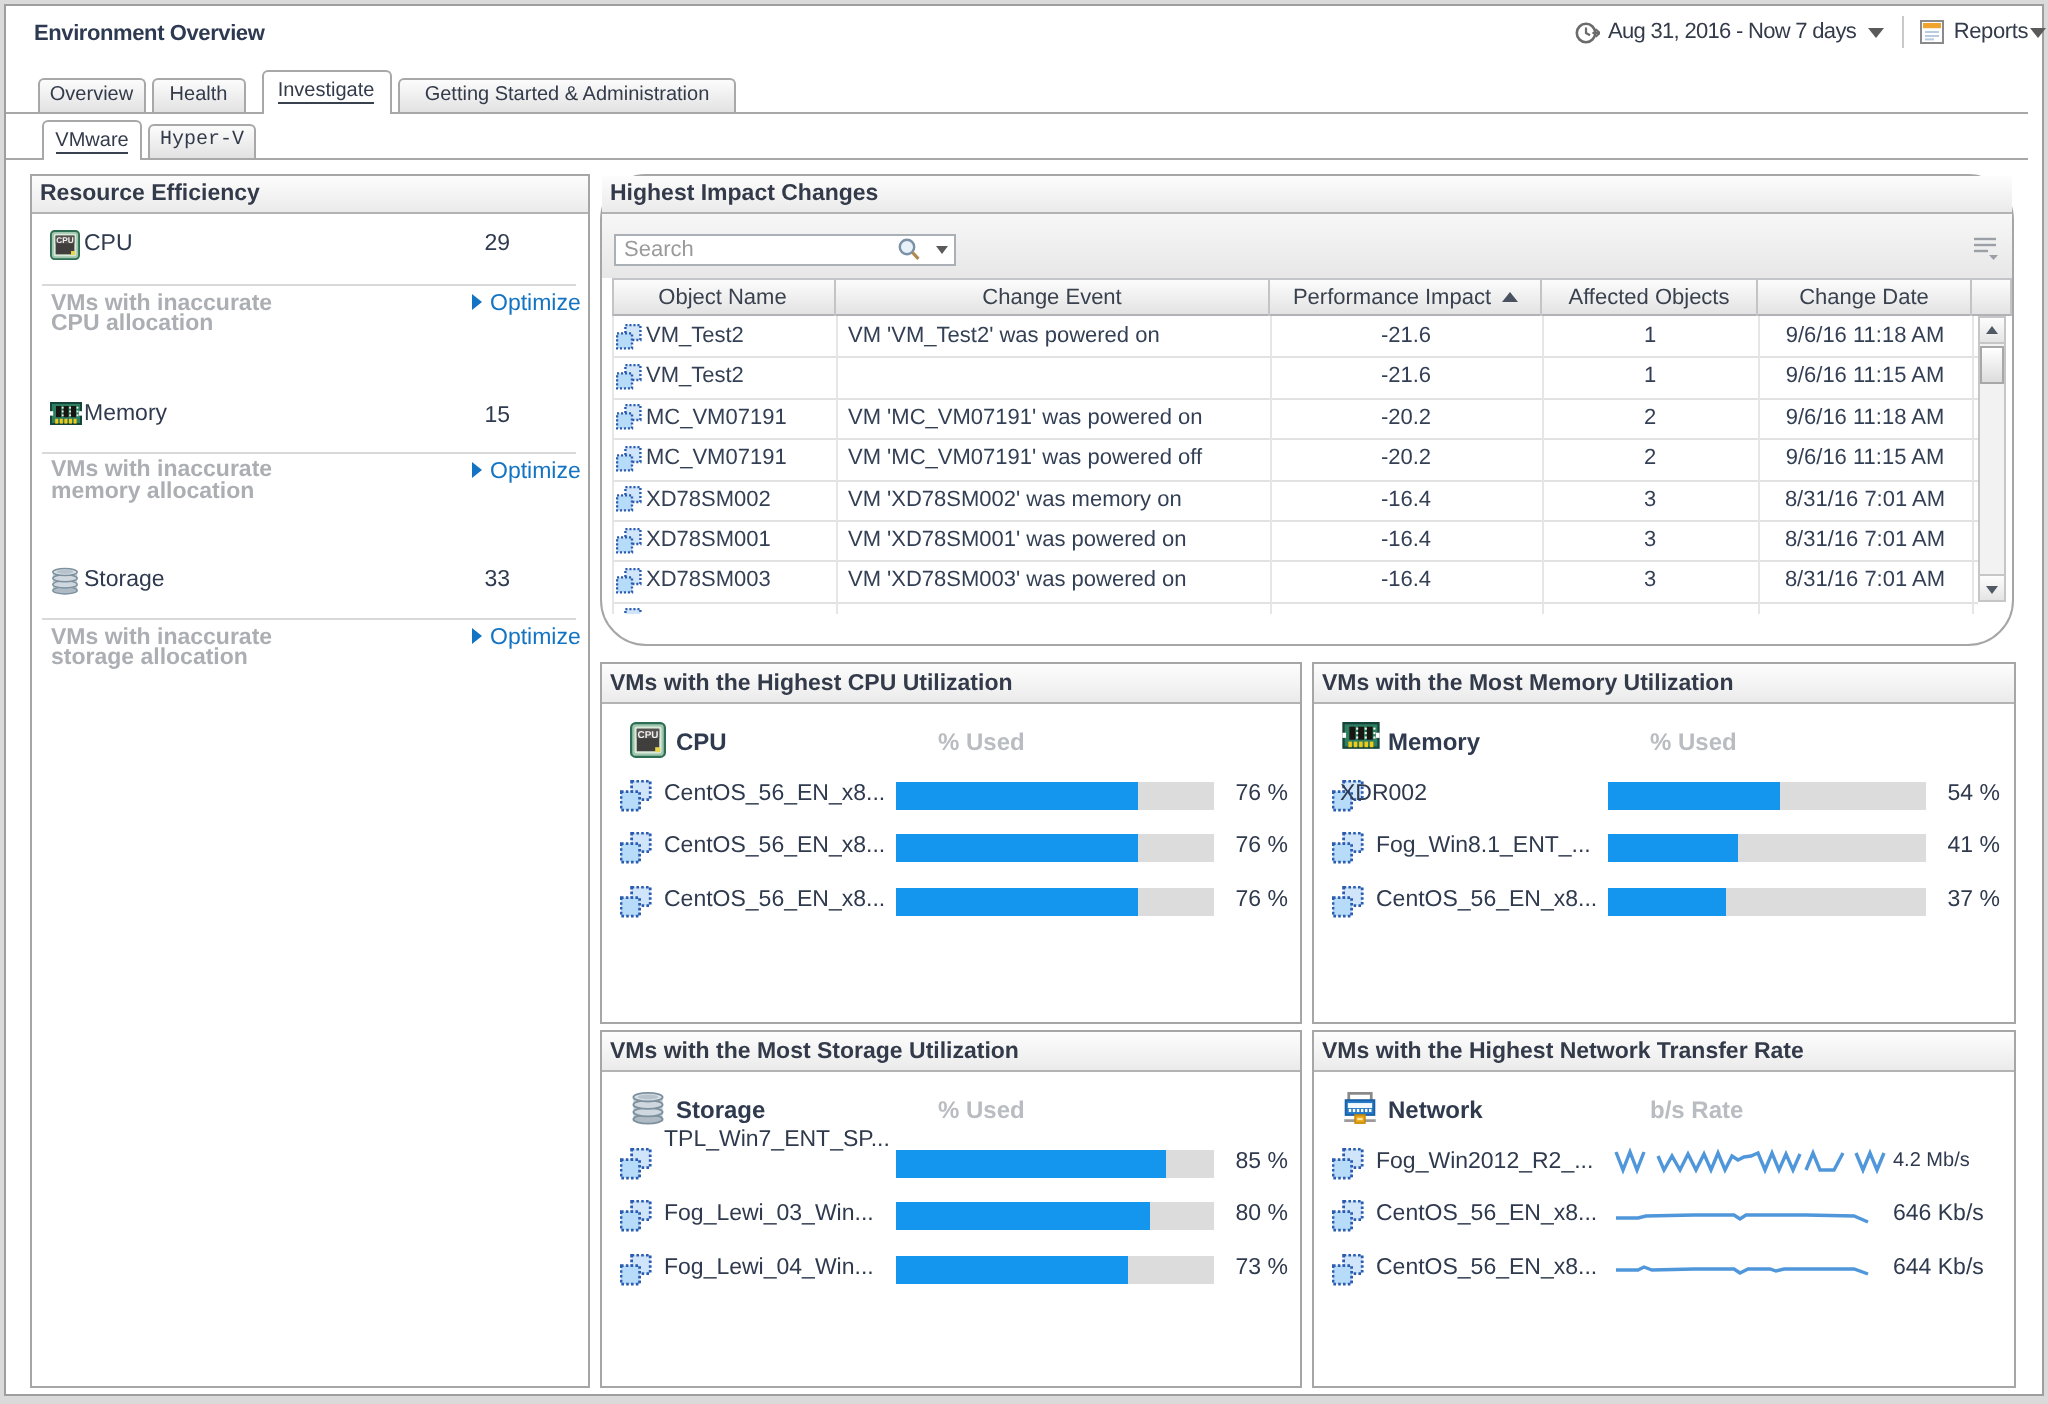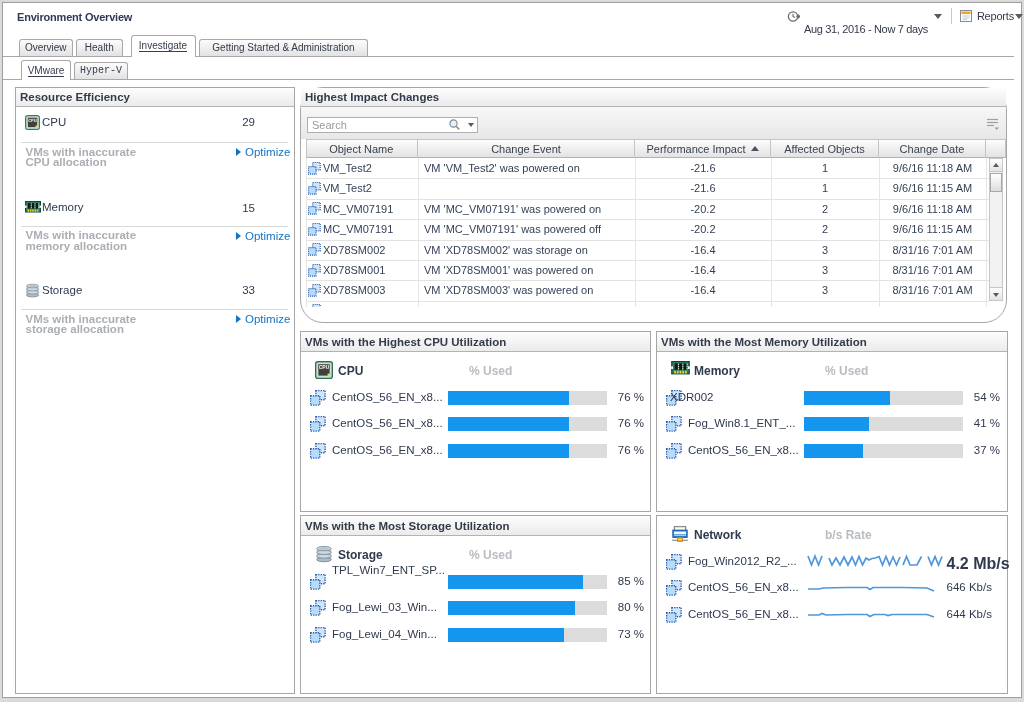--- a/index.html
+++ b/index.html
@@ -32,21 +32,21 @@
 <body>
 <div id="frame"></div>
 
 <div class="t" style="left:17px; top:11px; font-weight:bold; font-size:11px; letter-spacing:-0.2px; color:#2e3a52;">Environment Overview</div>
 
 <div class="icn" style="left:787px; top:10px;"><svg width="13" height="13" viewBox="0 0 13 13">
 <circle cx="6" cy="6.5" r="4.6" fill="none" stroke="#6b6b6b" stroke-width="1.3"></circle>
 <path d="M6 3.8 L6 6.5 L8 7.6" fill="none" stroke="#6b6b6b" stroke-width="1.1"></path>
 <path d="M9.2 6.5 L12.8 6.5 M10.8 4.7 L12.9 6.5 L10.8 8.3" fill="none" stroke="#6b6b6b" stroke-width="1.1"></path>
 </svg></div>
-<div class="t" style="right:96px; top:10px; font-size:11px; letter-spacing:-0.35px; color:#333a49;margin-top:13px;">Aug 31, 2016 - Now 7 days</div>
+<div class="t" style="right:96px; top:10px; font-size:11px; letter-spacing:-0.35px; color:#333a49;">Aug 31, 2016 - Now 7 days</div>
 <div class="abs" style="left:934px; top:14px;">
     <span style="display:block;width:0;height:0;border-left:4px solid transparent;border-right:4px solid transparent;border-top:5px solid #5a5a5a;"></span>
   </div>
 <div class="abs" style="left:951px; top:8px; width:1px; height:16px; background:#c9c9c9;"></div>
 <div class="icn" style="left:959px; top:9px;"><svg width="14" height="14" viewBox="0 0 14 14">
 <rect x="1.5" y="1.5" width="11" height="11" fill="#ffffff" stroke="#8a8a8a" stroke-width="1"></rect>
 <rect x="2.5" y="2.5" width="9" height="2.6" fill="#f0a32f"></rect>
 <rect x="3.5" y="6.5" width="7" height="1" fill="#b8cbe0"></rect>
 <rect x="3.5" y="8.5" width="7" height="1" fill="#b8cbe0"></rect>
 <rect x="3.5" y="10.2" width="4.5" height="1" fill="#b8cbe0"></rect>
@@ -201,21 +201,21 @@
 <div class="cell" style="left:118.5px; top:61.199999999999996px;">VM 'MC_VM07191' was powered off</div>
 <div class="cell" style="left:329.5px; top:61.199999999999996px; width:136px; text-align:center;">-20.2</div>
 <div class="cell" style="left:465.5px; top:61.199999999999996px; width:108px; text-align:center;">2</div>
 <div class="cell" style="left:573.5px; top:61.199999999999996px; width:107px; text-align:center;">9/6/16 11:15 AM</div>
 <div class="rowline" style="left:0; top:81.6px; width:683.5px;"></div>
 <div class="icn" style="left:2px; top:85.1px;"><svg width="13" height="13" viewBox="0 0 13 13">
 <rect x="4.7" y="0.5" width="7.5" height="7.5" fill="#d0e5fa" stroke="#2b5cb0" stroke-width="1.2" stroke-dasharray="1.05 0.95"></rect>
 <rect x="0.5" y="4.7" width="7.5" height="7.5" fill="#b7dcf9" stroke="#2b5cb0" stroke-width="1.2" stroke-dasharray="1.05 0.95"></rect>
 </svg></div>
 <div class="cell" style="left:17.5px; top:81.6px;">XD78SM002</div>
-<div class="cell" style="left:118.5px; top:81.6px;">VM 'XD78SM002' was storage on</div>
+<div class="cell" style="left:118.5px; top:81.6px;">VM 'XD78SM002' was memory on</div>
 <div class="cell" style="left:329.5px; top:81.6px; width:136px; text-align:center;">-16.4</div>
 <div class="cell" style="left:465.5px; top:81.6px; width:108px; text-align:center;">3</div>
 <div class="cell" style="left:573.5px; top:81.6px; width:107px; text-align:center;">8/31/16 7:01 AM</div>
 <div class="rowline" style="left:0; top:102.0px; width:683.5px;"></div>
 <div class="icn" style="left:2px; top:105.5px;"><svg width="13" height="13" viewBox="0 0 13 13">
 <rect x="4.7" y="0.5" width="7.5" height="7.5" fill="#d0e5fa" stroke="#2b5cb0" stroke-width="1.2" stroke-dasharray="1.05 0.95"></rect>
 <rect x="0.5" y="4.7" width="7.5" height="7.5" fill="#b7dcf9" stroke="#2b5cb0" stroke-width="1.2" stroke-dasharray="1.05 0.95"></rect>
 </svg></div>
 <div class="cell" style="left:17.5px; top:102.0px;">XD78SM001</div>
 <div class="cell" style="left:118.5px; top:102.0px;">VM 'XD78SM001' was powered on</div>
@@ -396,20 +396,21 @@
 <rect x="0.5" y="5.8" width="9.3" height="9.3" fill="#b7dcf9" stroke="#2b5cb0" stroke-width="1.4" stroke-dasharray="1.3 1.1"></rect>
 </svg></div>
 <div class="vmname" style="left:31px; top:91.5px;">Fog_Lewi_04_Win...</div>
 <div class="bar" style="left:146.5px; top:91.5px; width:159px;">
         <div style="width:116px;"></div>
       </div>
 <div class="pct" style="left:280px; top:91.5px; width:63px;">73 %</div>
 </div>
   </div>
 <div class="panel" style="left:656px; top:515px; width:352px; height:179px;">
+<div class="phead" style="height:20px;">VMs with the Highest Network Transfer Rate</div>
 <div style="position:relative; width:350px; height:156px;">
 <div class="icn" style="left:14px; top:9px;"><svg width="18" height="18" viewBox="0 0 16 16">
 <path d="M3 4.5 L3 1.5 L13 1.5 L13 4.5" fill="#ffffff" stroke="#8a8a8a" stroke-width="1.2"></path>
 <rect x="1.6" y="4.5" width="12.8" height="6.6" fill="#2479c8" stroke="#1b5fa6" stroke-width="0.8"></rect>
 <rect x="2.6" y="5.8" width="10.8" height="2.2" fill="#f4f9ff"></rect>
 <g fill="#ffffff">
             <rect x="3" y="8.4" width="1.1" height="1.4"></rect>
             <rect x="4.8" y="8.4" width="1.1" height="1.4"></rect>
             <rect x="6.6" y="8.4" width="1.1" height="1.4"></rect>
             <rect x="8.4" y="8.4" width="1.1" height="1.4"></rect>
@@ -423,21 +424,21 @@
 <div class="t" style="left:37px; top:12px; font-weight:bold; font-size:12px; color:#2f3a4e;">Network</div>
 <div class="t" style="left:168px; top:12px; font-weight:bold; font-size:12px; color:#b9bcc1;">b/s Rate</div>
 <div class="icn" style="left:9px; top:37.5px;"><svg width="16" height="16" viewBox="0 0 16 16">
 <rect x="5.8" y="0.5" width="9.3" height="9.3" fill="#d0e5fa" stroke="#2b5cb0" stroke-width="1.4" stroke-dasharray="1.3 1.1"></rect>
 <rect x="0.5" y="5.8" width="9.3" height="9.3" fill="#b7dcf9" stroke="#2b5cb0" stroke-width="1.4" stroke-dasharray="1.3 1.1"></rect>
 </svg></div>
 <div class="vmname" style="left:31px; top:38.5px;">Fog_Win2012_R2_...</div>
 <div class="icn" style="left:150px; top:37.0px;"><svg width="137" height="16" viewBox="0 0 137 16">
           <path d="M1 3 L4.5 12 L8 3 L11.5 12 L15 3 M22 5 L25 12 L29 5 L33 12 L37 4 L41 12 L45 4 L48.5 12 L52 3.5 L55.5 12 L59 5 L62 7 L65 5.5 L68.5 5 L72 3.5 L75.5 12 L79 3.5 L82.5 12 L86 4 L89.5 12 L93 4 M96 12 L99.5 3.5 L103 12 L110 12 L114.5 3.5 M121 3.5 L124.5 12 L128 3.5 L131.5 12 L135 3.5" fill="none" stroke="#4f97da" stroke-width="1.7" stroke-linejoin="miter"></path>
         </svg></div>
-<div class="t" style="left:289.5px; top:38.5px; font-size:16px; color:#2f3a4e;font-weight:bold;">4.2 Mb/s</div>
+<div class="t" style="left:289.5px; top:38.5px; font-size:10px; color:#2f3a4e;">4.2 Mb/s</div>
 <div class="icn" style="left:9px; top:64.0px;"><svg width="16" height="16" viewBox="0 0 16 16">
 <rect x="5.8" y="0.5" width="9.3" height="9.3" fill="#d0e5fa" stroke="#2b5cb0" stroke-width="1.4" stroke-dasharray="1.3 1.1"></rect>
 <rect x="0.5" y="5.8" width="9.3" height="9.3" fill="#b7dcf9" stroke="#2b5cb0" stroke-width="1.4" stroke-dasharray="1.3 1.1"></rect>
 </svg></div>
 <div class="vmname" style="left:31px; top:65.0px;">CentOS_56_EN_x8...</div>
 <div class="icn" style="left:150px; top:63.5px;"><svg width="130" height="16" viewBox="0 0 130 16">
           <path d="M1 9 L12 9 L16 8 L40 7.5 L60 7.5 L63 9.5 L66 7.5 L96 7.5 L120 8 L127 11" fill="none" stroke="#4f97da" stroke-width="1.7"></path>
         </svg></div>
 <div class="t" style="left:289.5px; top:65.0px; font-size:11.5px; color:#2f3a4e;">646 Kb/s</div>
 <div class="icn" style="left:9px; top:90.5px;"><svg width="16" height="16" viewBox="0 0 16 16">

